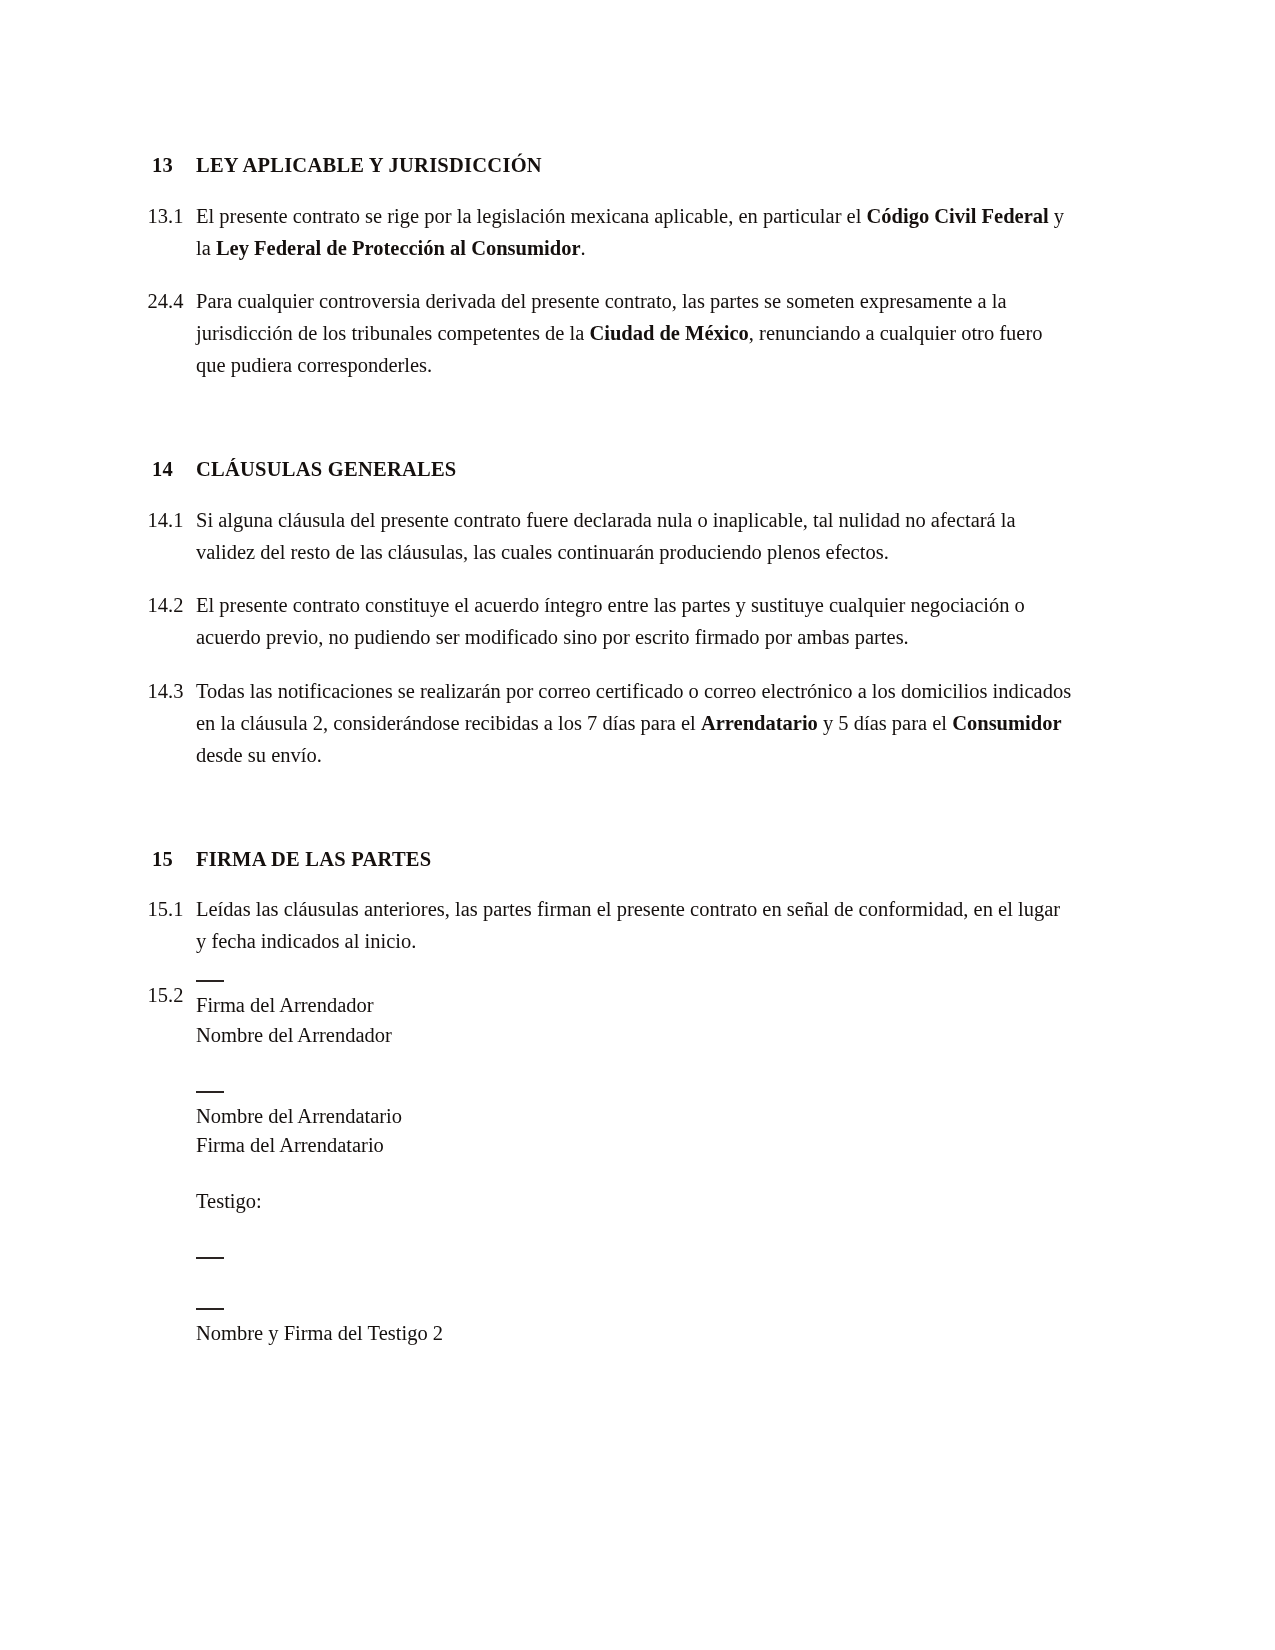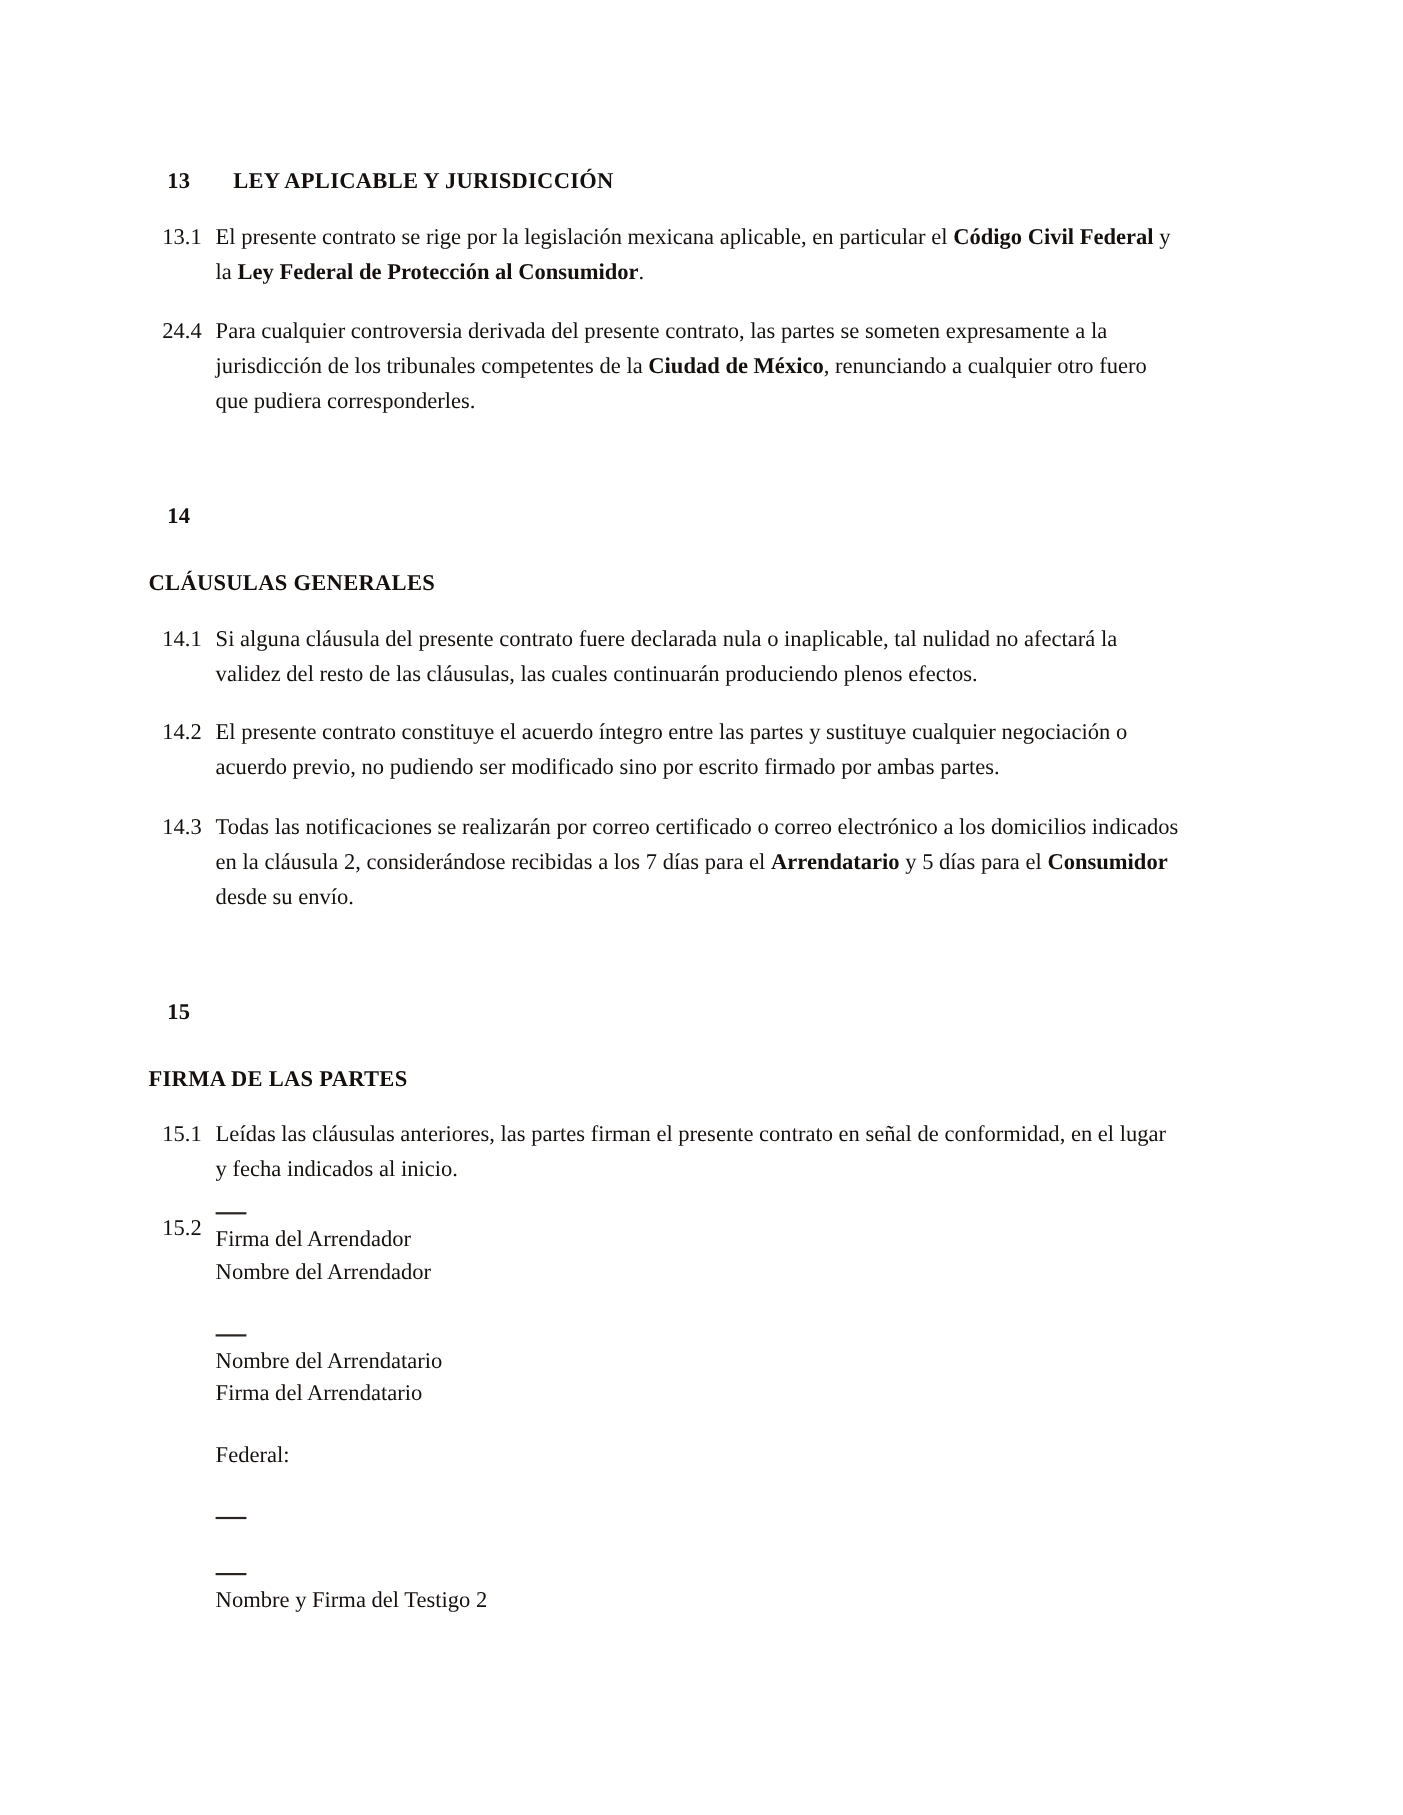--- a/index.html
+++ b/index.html
@@ -25,21 +25,21 @@
     top: 152px;
     width: 940px;
   }
 
   
   .section {
     display: flex;
     align-items: flex-start;
     margin-top: 44px;
   }
-  .section:first-child { margin-top: 0; gap: 16px; }
+  .section:first-child { margin-top: 0; }
   .section-num {
     width: 61px;
     flex: 0 0 61px;
     text-align: left;
     padding-left: 17px;
     box-sizing: border-box;
     font-weight: bold;
     font-size: 20.5px;
     line-height: 1.30;
     letter-spacing: 0.2px;
@@ -67,21 +67,21 @@
   }
   .clause-body {
     flex: 1 1 auto;
     font-size: 20.5px;
     line-height: 1.555;
     text-align: left;
   }
   .clause-body b { font-weight: bold; }
 
   
-  .section.gap-before { margin-top: 74px; flex-direction: column; }
+  .section.gap-before { margin-top: 74px; }
 
   
   .sig-block {
     font-size: 20.5px;
     line-height: 1.45;
   }
   .sig-rule {
     display: block;
     width: 28px;
     height: 0;
@@ -147,21 +147,21 @@
       <div class="clause-num">15.2</div>
       <div class="clause-body sig-block">
           <span class="sig-rule"></span>
           <span class="sig-line">Firma del Arrendador</span>
           <span class="sig-line">Nombre del Arrendador</span>
           <div class="sig-spacer"></div>
           <span class="sig-rule"></span>
           <span class="sig-line">Nombre del Arrendatario</span>
           <span class="sig-line">Firma del Arrendatario</span>
           <div class="sig-spacer-sm"></div>
-          <span class="sig-line">Federal:</span>
+          <span class="sig-line">Testigo:</span>
           <div class="sig-spacer"></div>
           <span class="sig-rule"></span>
           <div class="sig-spacer"></div>
           <span class="sig-rule"></span>
           <span class="sig-line">Nombre y Firma del Testigo 2</span>
         </div>
     </div>
 
   </div>
 </div>

